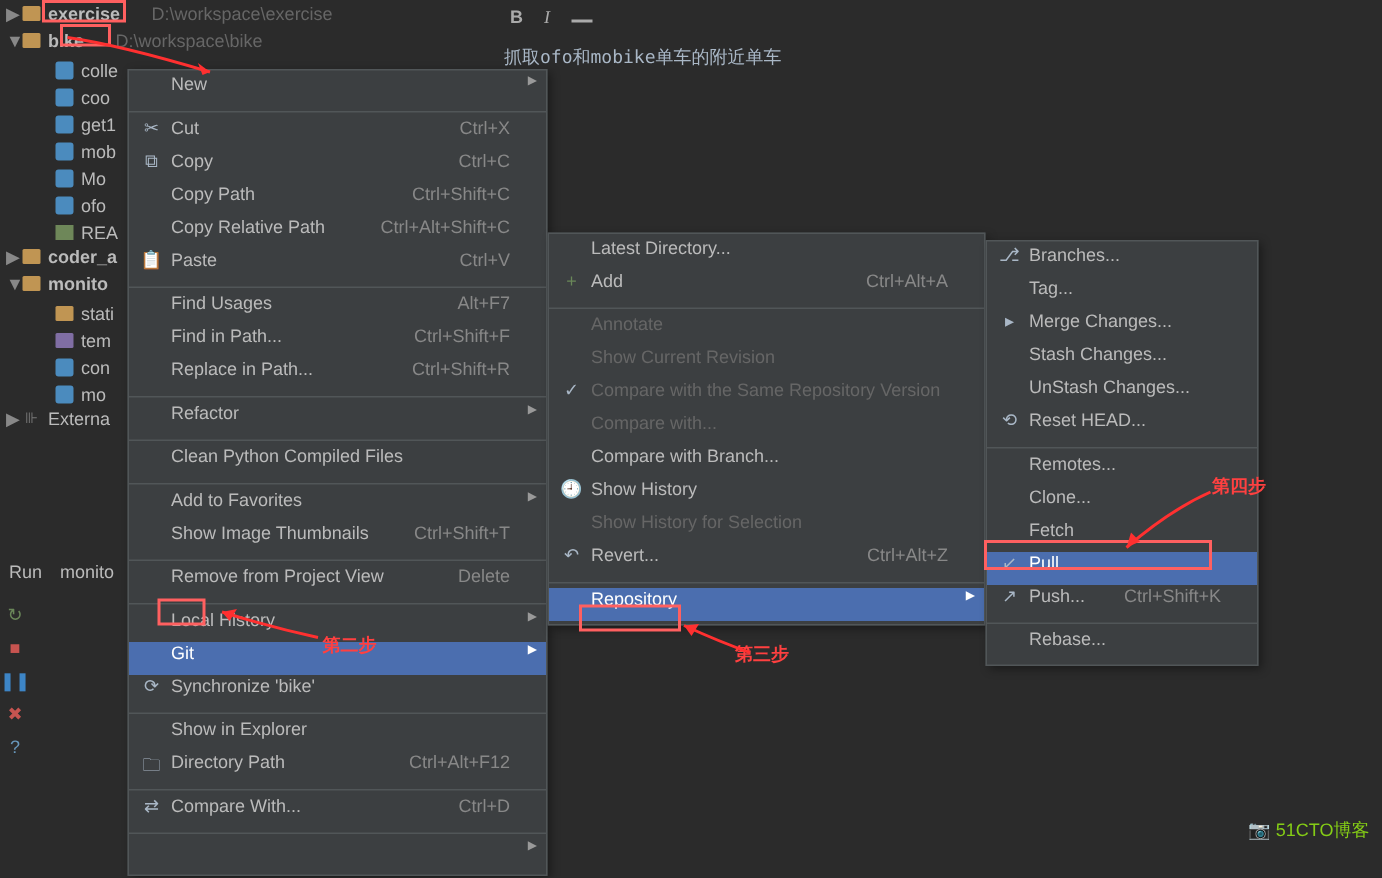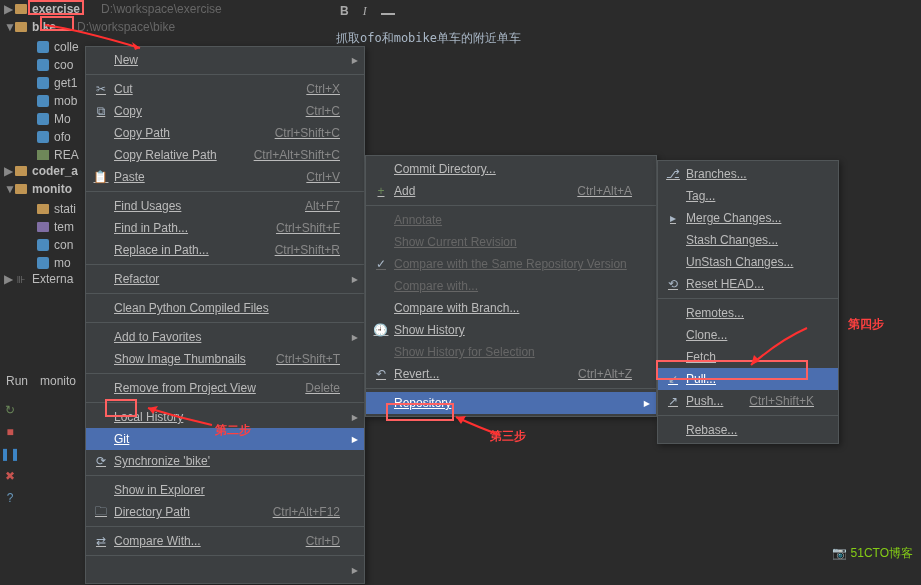--- a/index.html
+++ b/index.html
@@ -11,21 +11,21 @@
 .folder-ico { background: #c09553; border-radius: 1px; width: 12px; height: 10px; }
 .py-ico { color: #306998; background: #4b8bbe; border-radius: 2px; width: 12px; height: 12px; }
 .md-ico { background: #6e8759; width: 12px; height: 10px; }
 .path-dim { color: #666; margin-left: 21px; }
 .indent2 { padding-left: 36px; align-items: flex-end; }
 .bold-label { font-weight: bold; }
 .annotation-box { position: absolute; border: 2px solid #ff6060; pointer-events: none; }
 .annotation-text { position: absolute; color: #ff4040; pointer-events: none; font-weight: bold; }
 
 .menu { position: absolute; background: #3c3f41; border: 1px solid #515658; box-shadow: 2px 2px 6px rgba(0,0,0,0.4); padding: 2px 0; }
-.menu-item { display: flex; align-items: center; height: 22px; padding: 0 24px 0 6px; color: #bbb; position: relative; text-decoration: underline; }
+.menu-item { display: flex; align-items: flex-start; height: 22px; padding: 0 24px 0 6px; color: #bbb; position: relative; }
 .menu-item.has-sub::after { content: "▶"; position: absolute; right: 6px; font-size: 8px; color: #999; }
 .menu-item.disabled { color: #666; }
 .menu-item.highlight { background: #4b6eaf; color: #fff; }
 .menu-item.has-sub.highlight::after { color:#fff; }
 .menu-item .mi-icon { width: 18px; display: inline-flex; align-items: center; justify-content: center; color: #a9b7c6; }
 .menu-item .mi-label { flex: 1; padding-left: 4px; }
 .menu-item .mi-short { color: #888; margin-left: 20px; }
 .menu-sep { height: 1px; background: #515658; margin: 3px 0; }
 
 .toolbar-top { position: absolute; top: 0; left: 310px; right: 0; height: 22px; display: flex; align-items: center; gap: 14px; padding-left: 30px; color: #aaa; }
@@ -268,21 +268,21 @@
   <div class="menu-sep"></div>
   <div class="menu-item has-sub">
       <span class="mi-icon"></span>
     </div>
 
 </div>
 
 <div class="menu" style="left:365px; top:155px; width:292px;">
   <div class="menu-item">
       <span class="mi-icon"></span>
-      <span class="mi-label">Commit Directory...</span>
+      <span class="mi-label">Latest Directory...</span>
     </div>
   <div class="menu-item">
       <span class="mi-icon" style="color:#6a8759">+</span>
       <span class="mi-label">Add</span>
       <span class="mi-short">Ctrl+Alt+A</span>
     </div>
   <div class="menu-sep"></div>
   <div class="menu-item disabled">
       <span class="mi-icon"></span>
       <span class="mi-label">Annotate</span>
@@ -378,21 +378,21 @@
 </div>
 
 <div class="annotation-box" style="left:28px; top:0px; width:56px; height:15px;"></div>
 <div class="annotation-box" style="left:40px; top:16px; width:34px; height:15px;"></div>
 <div class="annotation-box" style="left:105px; top:399px; width:32px; height:18px;"></div>
 <div class="annotation-box" style="left:386px; top:403px; width:68px; height:18px;"></div>
 <div class="annotation-box" style="left:656px; top:360px; width:152px; height:20px;"></div>
 
 <div class="annotation-text" style="left:215px; top:422px;">第二步</div>
 <div class="annotation-text" style="left:490px; top:428px;">第三步</div>
-<div class="annotation-text" style="left:808px; top:316px;margin-left:40px;">第四步</div>
+<div class="annotation-text" style="left:808px; top:316px;">第四步</div>
 
 <svg class="arrow-svg" style="left:40px;top:20px;" width="120" height="40">
     <path d="M5 5 Q 40 10 100 28" stroke="#ff3030" stroke-width="2" fill="none"></path>
     <path d="M100 28 l-8 -6 l3 8 z" fill="#ff3030"></path>
   </svg>
 <svg class="arrow-svg" style="left:140px;top:403px;" width="80" height="30">
     <path d="M72 22 Q 40 15 8 5" stroke="#ff3030" stroke-width="2" fill="none"></path>
     <path d="M8 5 l10 -2 l-5 8 z" fill="#ff3030"></path>
   </svg>
 <svg class="arrow-svg" style="left:450px;top:413px;" width="60" height="30">

